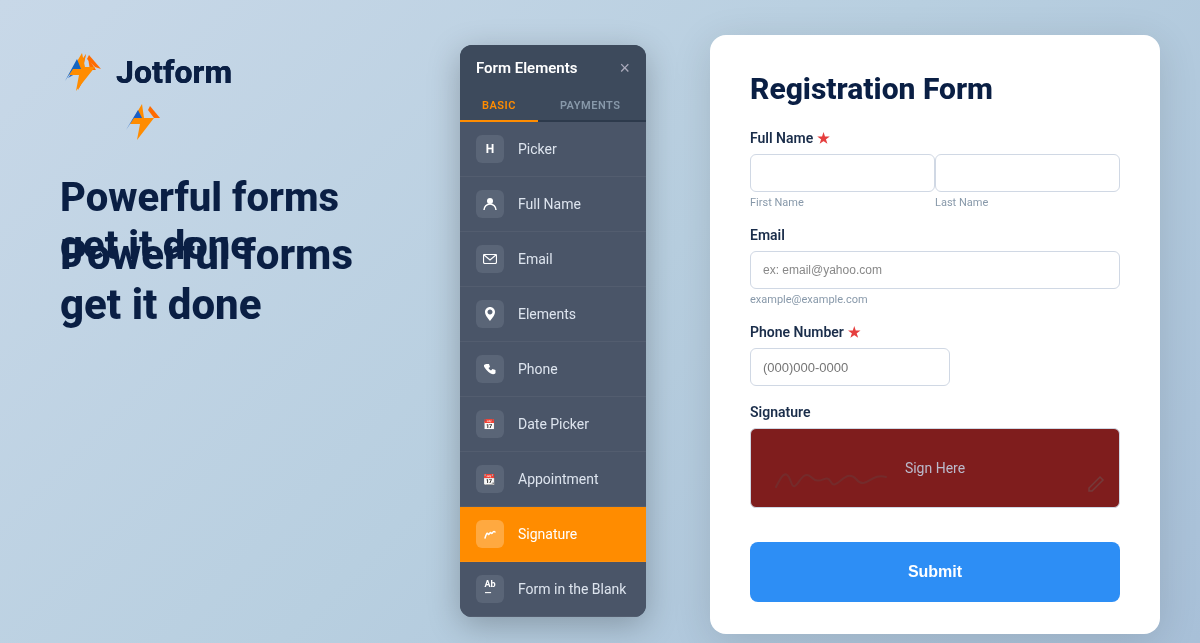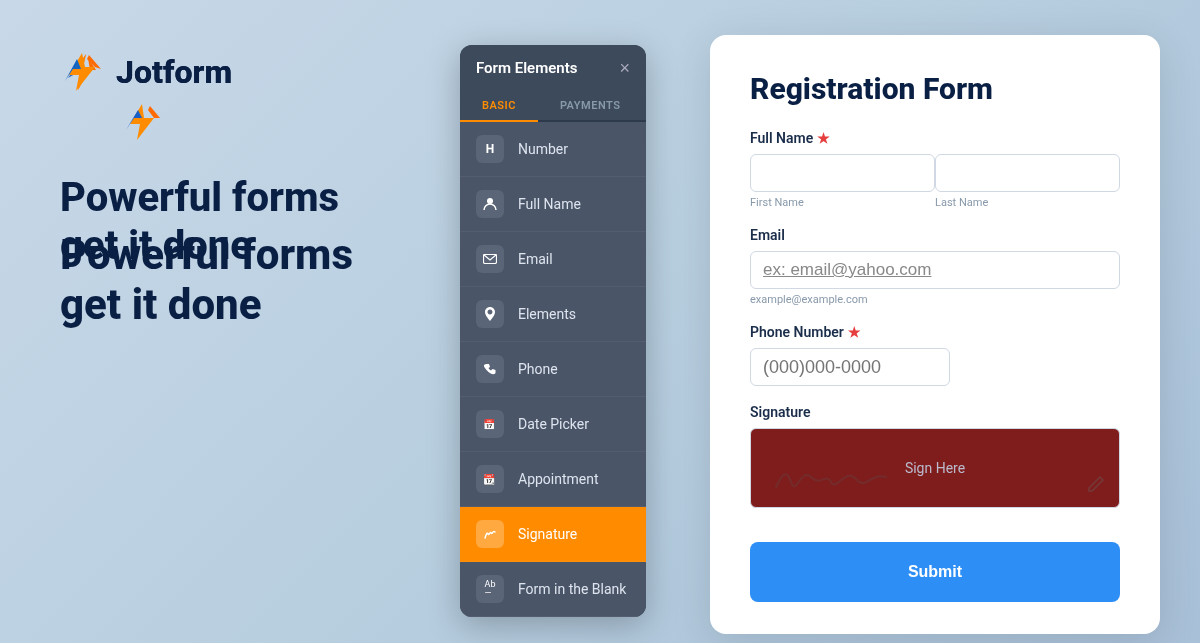--- a/index.html
+++ b/index.html
@@ -187,29 +187,28 @@
     .field-col {
       flex: 1;
     }
 
     .text-input {
       width: 100%;
       height: 38px;
       border: 1.5px solid #d0d8e4;
       border-radius: 6px;
       padding: 0 12px;
-      font-size: 18px;
+      font-size: 13px;
       color: #ef4444;
       outline: none;
     }
 
     .text-input.email-input {
       color: #555;
-      font-size: 17px;
-      text-decoration: underline;
+      font-size: 12px;
     }
 
     .sub-label {
       font-size: 11px;
       color: #8899aa;
       margin-top: 4px;
     }
 
     .signature-box {
       width: 100%;
@@ -289,21 +288,21 @@
   </div>
   <div class="panel-tabs">
     <div class="tab active">BASIC</div>
     <div class="tab">PAYMENTS</div>
     <div class="tab">PAYMENTS</div>
   </div>
   <div class="panel-items">
 
     <div class="panel-item">
       <div class="item-icon" style="font-weight:700;font-size:12px;">H</div>
-      <span>Number</span>
+      <span>Picker</span>
     </div>
 
     <div class="panel-item">
       <div class="item-icon">
         <svg width="14" height="14" viewBox="0 0 14 14" fill="white">
             <circle cx="7" cy="4" r="3"></circle>
             <path d="M1 13c0-3.3 2.7-6 6-6s6 2.7 6 6" stroke="white" stroke-width="1.5" fill="none"></path>
           </svg>
       </div>
       <span>Full Name</span>
@@ -350,21 +349,21 @@
     <div class="panel-item active">
       <div class="item-icon">
         <svg width="14" height="14" viewBox="0 0 14 14" fill="none">
             <path d="M2 11 C3 8, 4 5, 5 7 S7 4, 8 6 S10 3, 12 5" stroke="white" stroke-width="1.5" fill="none" stroke-linecap="round"></path>
           </svg>
       </div>
       <span>Signature</span>
     </div>
 
     <div class="panel-item">
-      <div class="item-icon" style="font-size:9px;font-weight:400;line-height:1;">Ab<br>—</div>
+      <div class="item-icon" style="font-size:9px;font-weight:700;line-height:1;">Ab<br>—</div>
       <span>Form in the Blank</span>
     </div>
 
   </div>
 </div>
 
 <div class="form-panel">
   <h1 class="form-title">Registration Form</h1>
 
   

